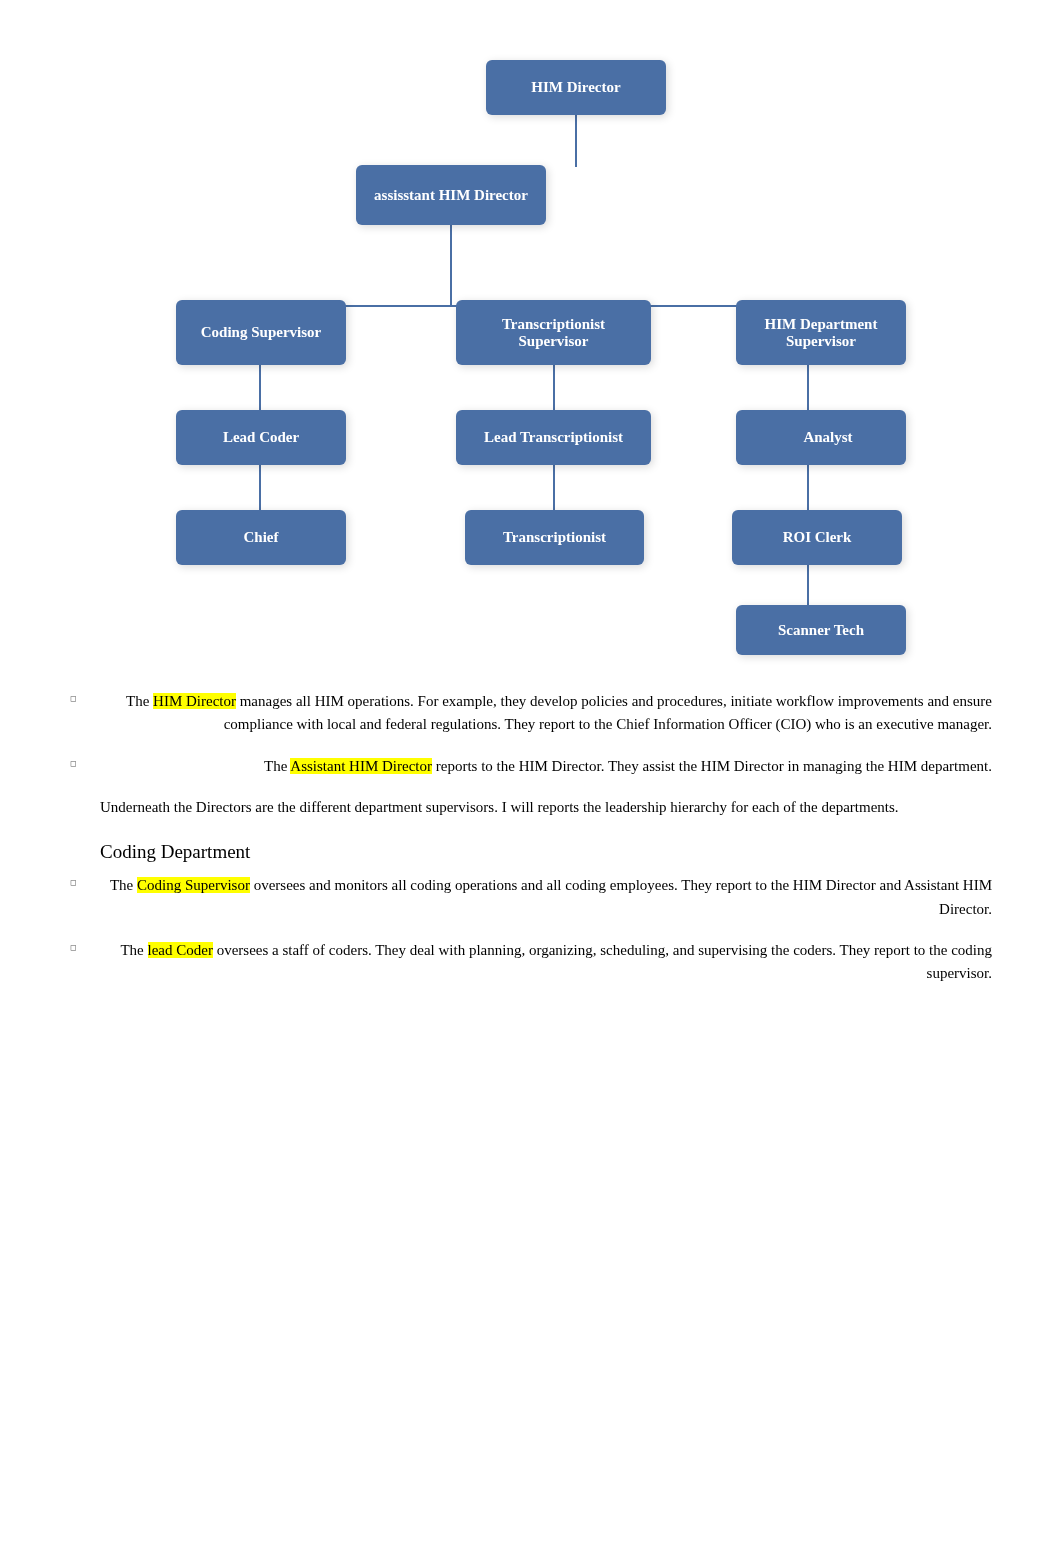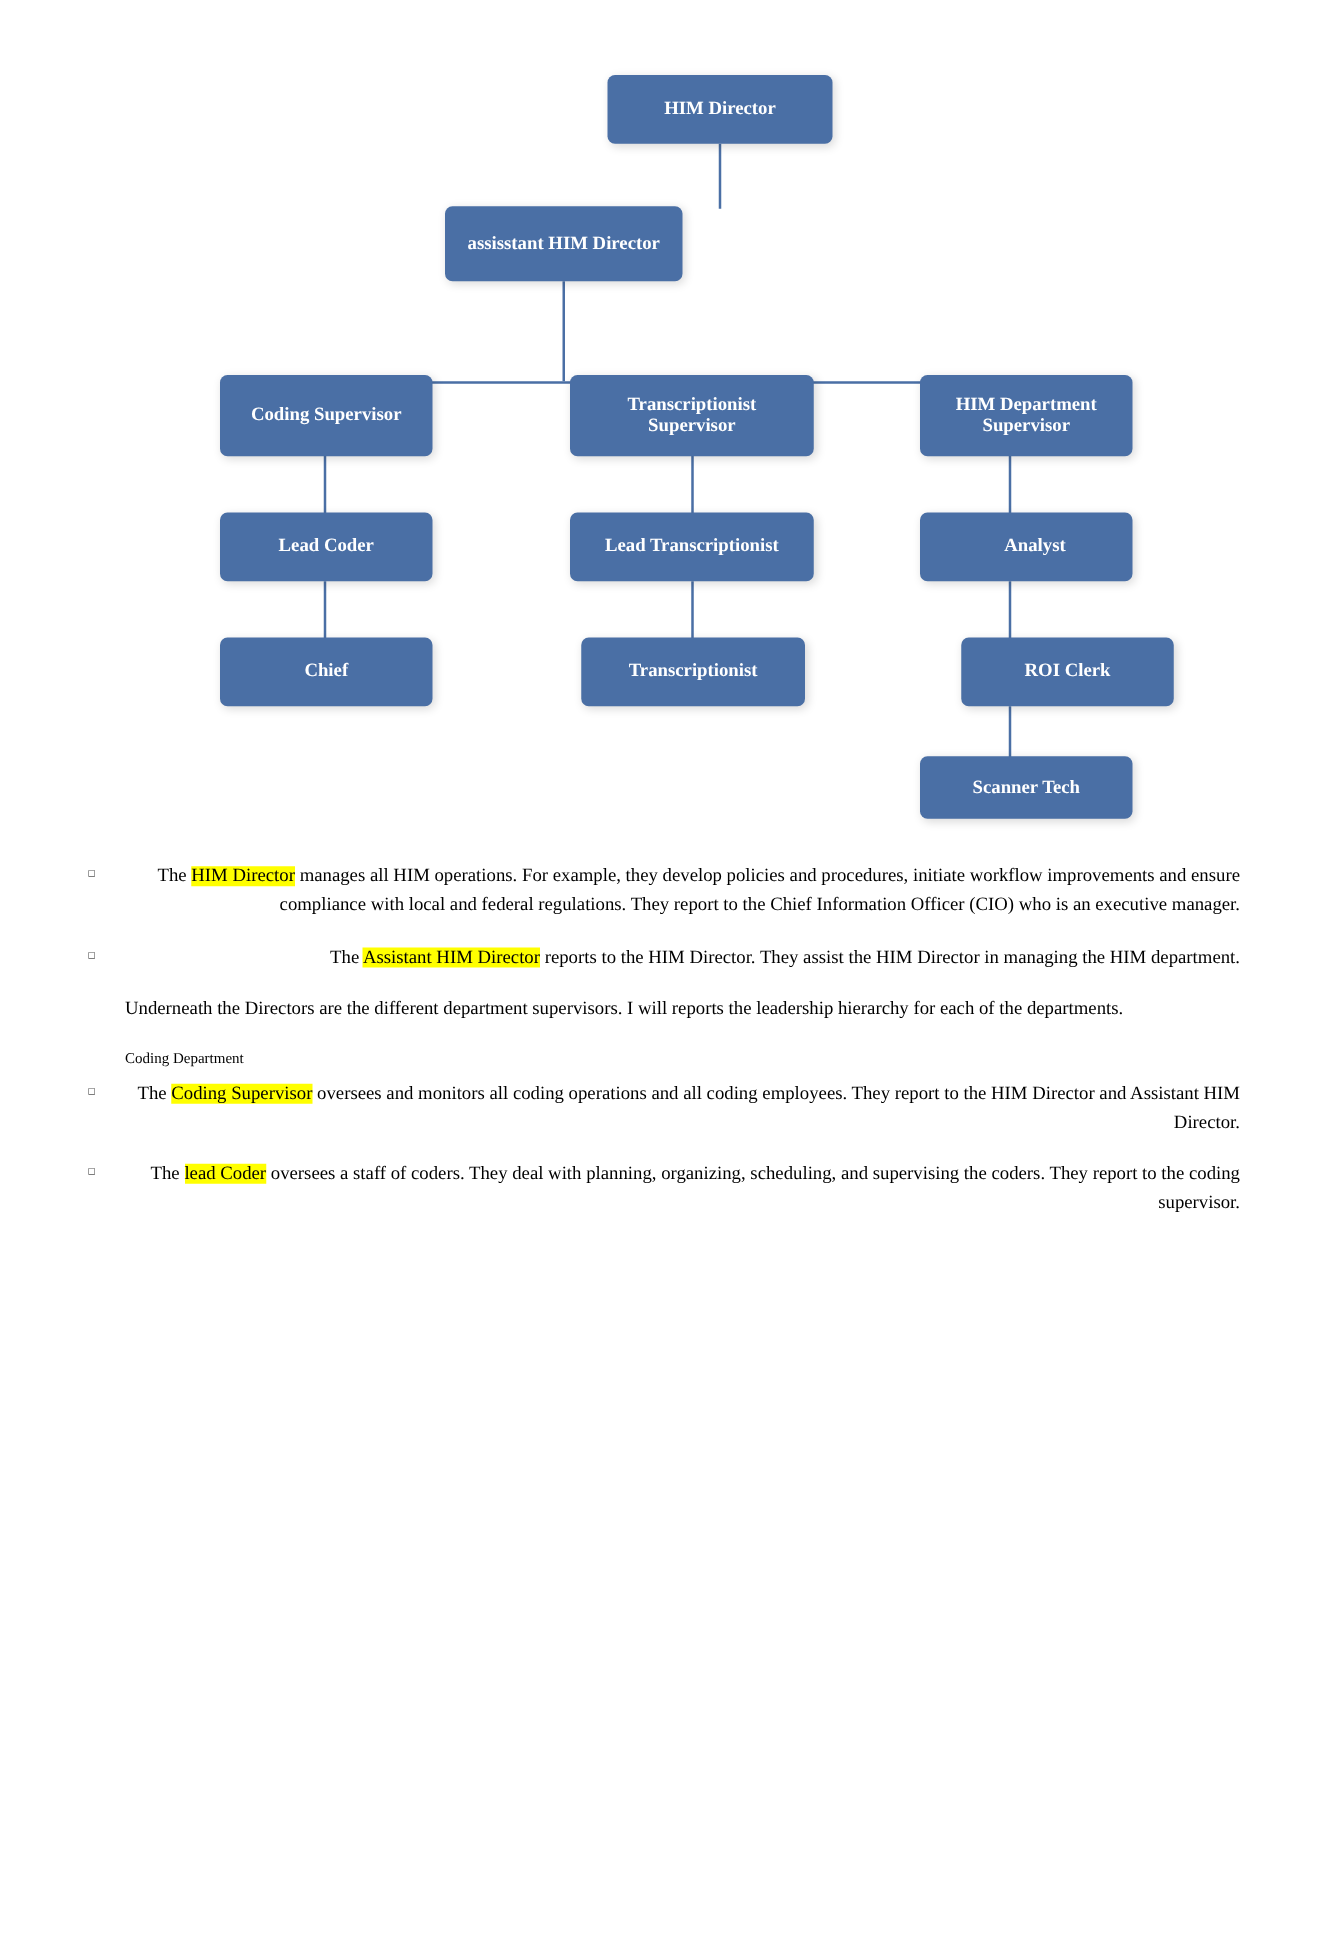--- a/index.html
+++ b/index.html
@@ -83,21 +83,21 @@
     
     #n-coder {
       left: 60px; top: 480px;
       width: 170px; height: 55px;
     }
     #n-transcriptionist {
       left: 328px; top: 480px;
       width: 179px; height: 55px; margin-left: 21px;
     }
     #n-roi-clerk {
-      left: 653px; top: 480px;
+      left: 616px; top: 480px;
       width: 170px; height: 55px;
     }
 
     
     #n-scanner-tech {
       left: 620px; top: 575px;
       width: 170px; height: 50px;
     }
 
     .org-wrapper {
@@ -131,21 +131,21 @@
       flex: 1;
       text-align: right;
     }
 
     .highlight-yellow {
       background-color: #ffff00;
     }
 
     .section-heading {
       margin: 18px 0 8px 30px;
-      font-size: 12px;
+      font-size: 19px;
       line-height: 1.55;
     }
 
     .indent-text {
       margin-left: 30px;
       margin-bottom: 18px;
       line-height: 1.55;
     }
   </style>
 </head>

